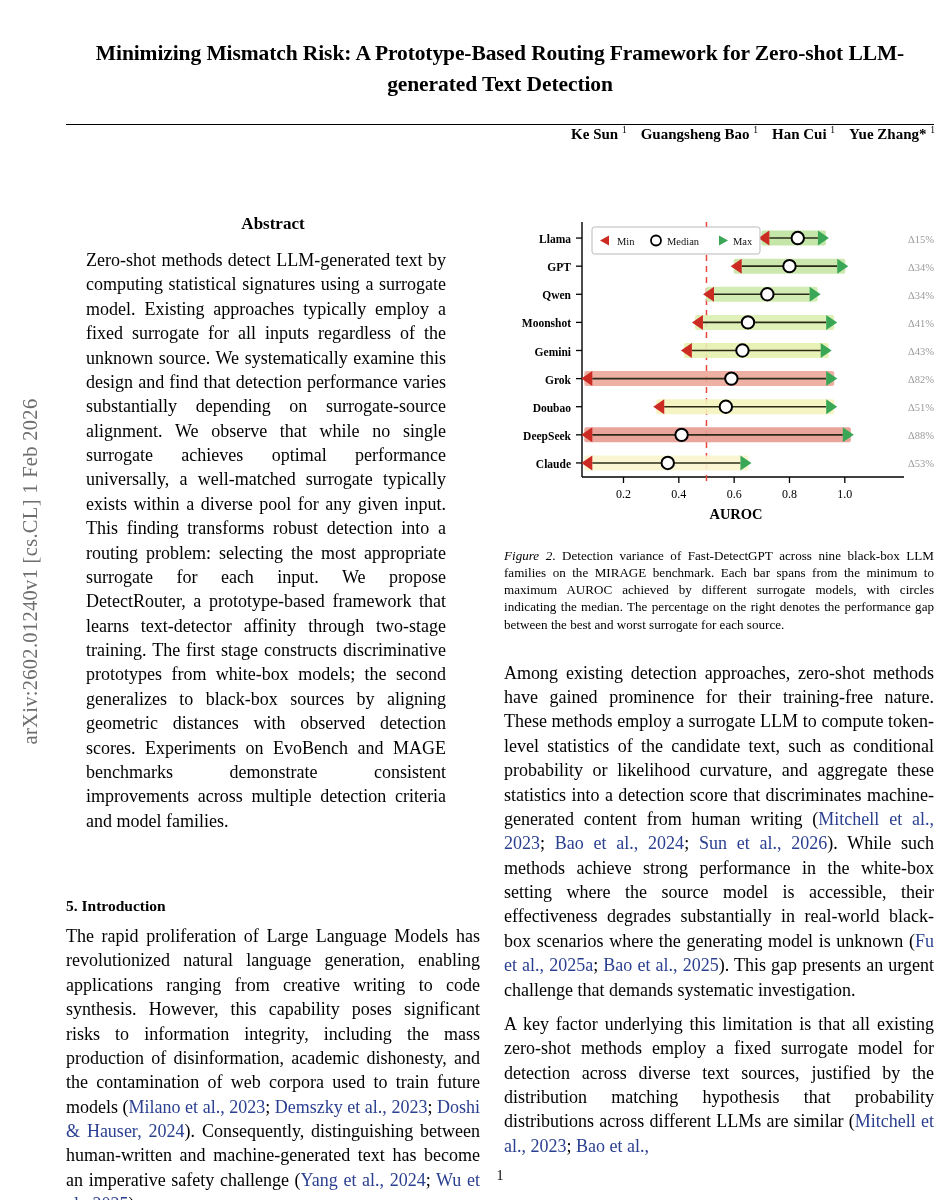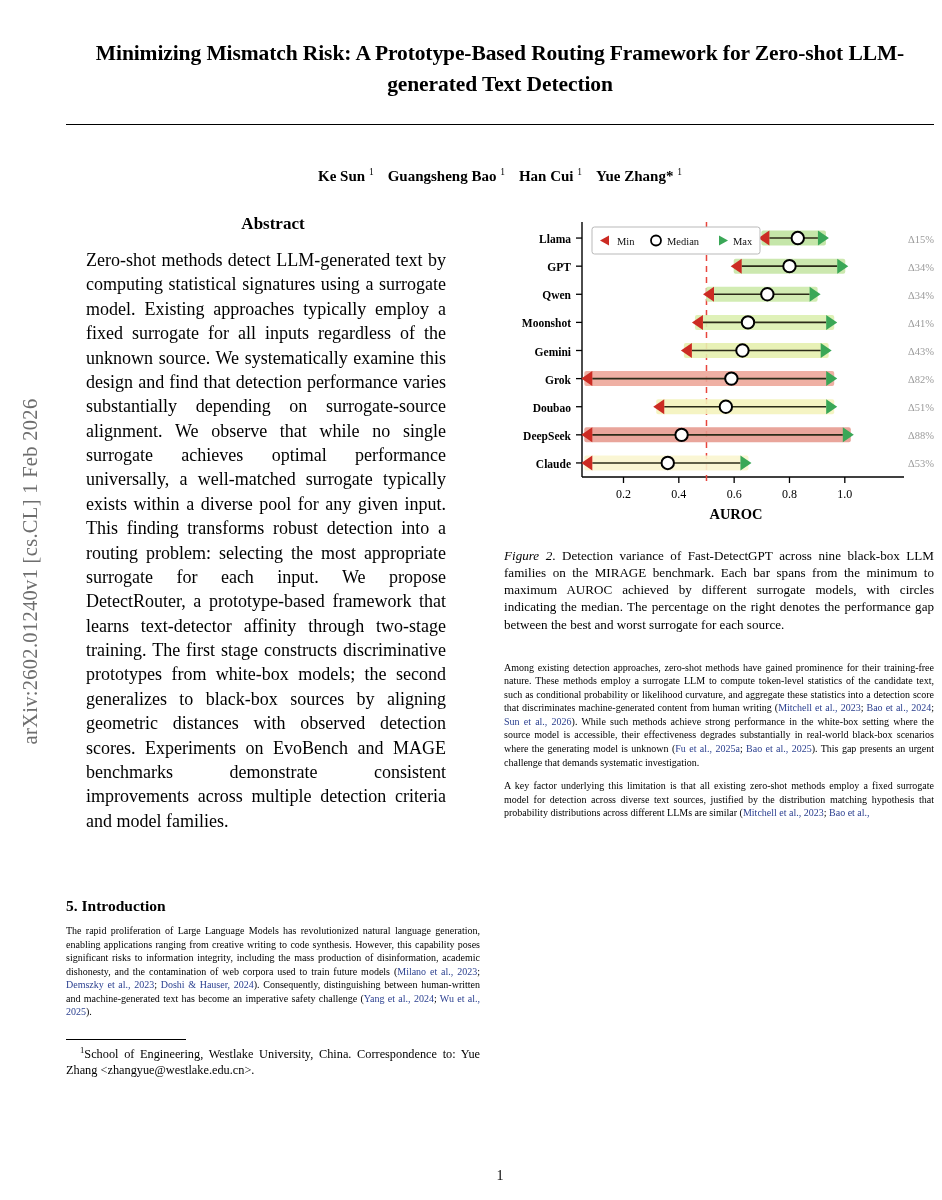--- a/index.html
+++ b/index.html
@@ -51,24 +51,23 @@
     letter-spacing: -0.1px;
   }
   #title-rule {
     margin: 24px 8px 0 8px;
     border-top: 1.6px solid #000;
     height: 0;
   }
 
   
   #authors {
-    text-align: center;
+    text-align: right;
     font-size: 15px;
     font-weight: bold;
-    margin-top: 42px;
   }
   #authors .author { margin: 0 7px; white-space: nowrap; }
   #authors sup { font-size: 9.5px; font-weight: normal; vertical-align: super; }
 
   
   #columns {
     position: absolute;
     left: 0; top: 214px;
     width: 884px;
     display: flex;
@@ -89,21 +88,21 @@
     margin: 0 0 14px 0;
   }
   #abstract-body {
     font-size: 18px;
     line-height: 1.355;
     text-align: justify;
     margin: 0 34px 0 20px;
     hyphens: none;
   }
   p.body {
-    font-size: 10px;
+    font-size: 18px;
     line-height: 1.355;
     text-align: justify;
     margin: 0 0 10px 0;
   }
   .cite { color: #2a3f8f; }
 
   
   #footnote-block {
     margin-top: 20px;
   }

